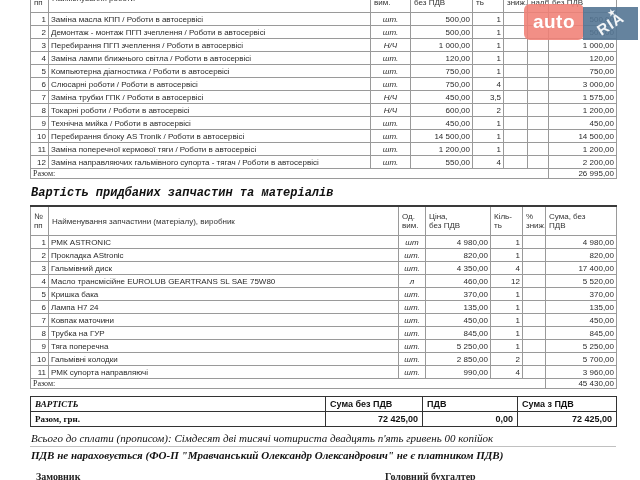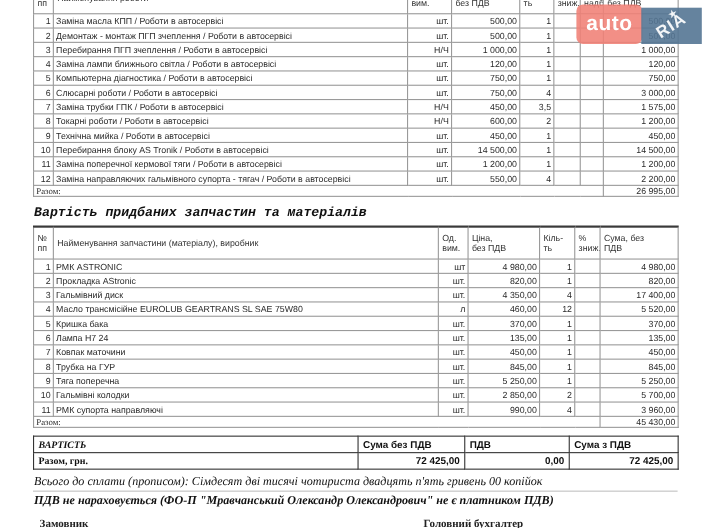--- a/index.html
+++ b/index.html
@@ -8,21 +8,21 @@
 
   
   table.inv{border-collapse:collapse;table-layout:fixed;width:586px;background:#fff;}
   table.inv td,table.inv th{border:1px solid #9a9a9a;font-size:8px;line-height:9px;
         font-weight:normal;color:#2a2a2a;overflow:hidden;white-space:nowrap;padding:0 2px;}
   table.inv tbody td{height:12px;}
   table.inv th{white-space:pre-line;text-align:left;vertical-align:middle;padding:1px 3px;color:#333;}
   th.h-num{text-align:center;padding:1px 1px;}
   .c-num{text-align:right;padding-right:3px;}
   .c-name{text-align:left;padding-left:3px;}
-  .c-unit{text-align:right;padding-left:4px;}
+  .c-unit{text-align:center;padding-left:4px;font-style:italic;}
   .c-price,.c-sum{text-align:right;padding-right:4px;}
   .c-qty{text-align:right;padding-right:7px;}
   td.c-sum,th.h-sum{border-left:2px solid #3a3a3a;}
   tfoot td{border-top:2px solid #3a3a3a;border-bottom:2px solid #3a3a3a;}
   tfoot .total-label{font-weight:bold;font-size:10px;font-family:"Liberation Serif",serif;padding-left:4px;}
   tfoot .total-val{font-weight:normal;font-size:8px;margin-top:39px;}
   .t1wrap{position:absolute;left:30px;top:-17px;}
   .t1 thead th{height:26px;}
   .t2title{position:absolute;left:31px;top:186px;font-family:Liberation Mono, monospace;
         font-weight:bold;font-style:italic;font-size:12px;color:#111;}

